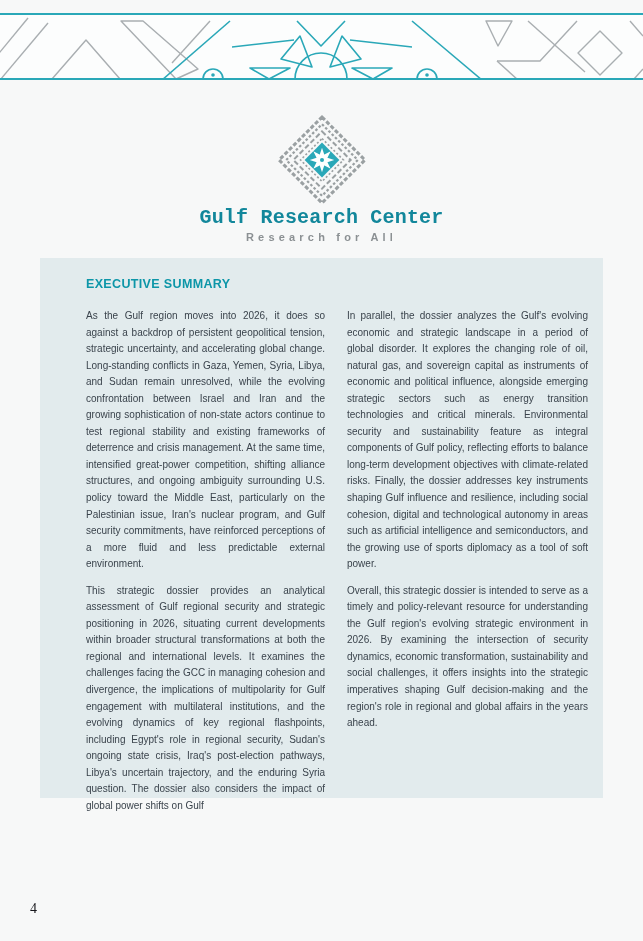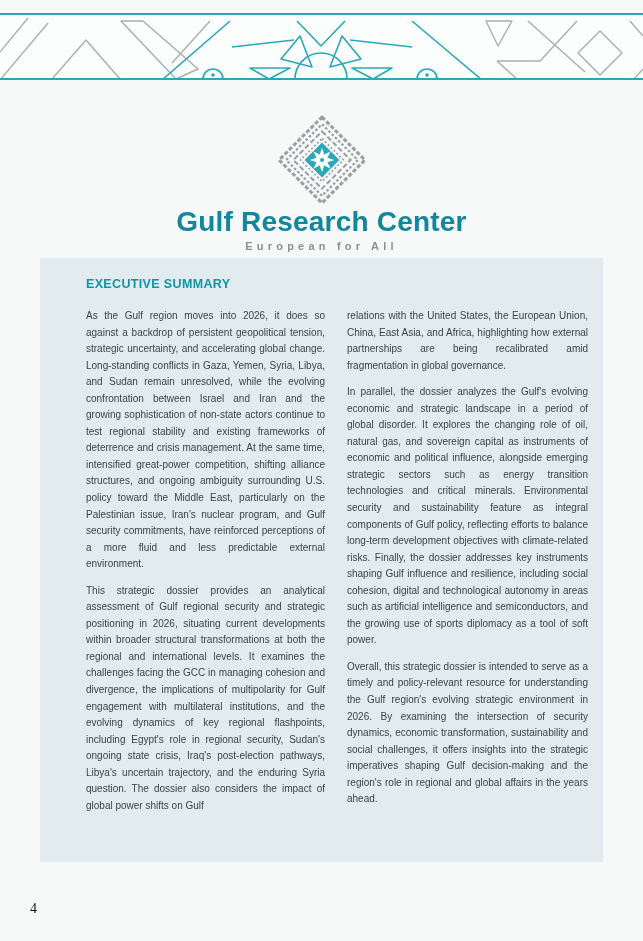--- a/index.html
+++ b/index.html
@@ -22,30 +22,30 @@
   
   .band{position:absolute;top:13px;left:0;width:643px;height:67px;background:#fcfdfd;}
   .band svg{display:block;width:643px;height:67px;}
   .gray-stroke{stroke:var(--pattern_gray);stroke-width:1.4;fill:none;stroke-linejoin:round;}
   .teal-stroke{stroke:var(--band_teal);stroke-width:1.6;fill:none;stroke-linejoin:round;}
   .teal-fill{fill:var(--band_teal);}
   
   .logo-block{position:absolute;top:114px;left:0;width:643px;text-align:center;}
   .logo-block svg.logo{width:92px;height:92px;display:inline-block;}
   .brand-name{
-    margin-top:-4px;font-family:Liberation Sans, sans-serif;font-weight:bold;
-    font-size:28px;color:var(--brand_teal);letter-spacing:.2px;
+    margin-top:-4px;font-family:Liberation Mono, monospace;font-weight:bold;
+    font-size:20px;color:var(--brand_teal);letter-spacing:.2px;
   }
   .brand-tagline{
     margin-top:2px;font-size:11px;color:var(--tagline_gray);
     letter-spacing:4.2px;font-weight:bold;
   }
   
   .summary-box{
-    position:absolute;left:40px;top:258px;width:563px;height:604px;
+    position:absolute;left:40px;top:258px;width:563px;height:540px;
     background:var(--panel_bg);box-sizing:border-box;
     padding:19px 15px 0 46px;
   }
   .summary-heading{
     margin:0 0 17px 0;font-size:12.5px;font-weight:bold;
     color:var(--accent_teal);letter-spacing:.35px;
   }
   .cols{display:flex;gap:22px;}
   .col-left{width:239px;}
   .col-right{width:241px;}
@@ -115,32 +115,31 @@
         <polygon points="45,24 66,45 45,66 24,45" stroke-width="1.6" stroke-dasharray="2 2"></polygon>
       </g>
       <polygon points="45,28 62,45 45,62 28,45" fill="var(--band_teal)"></polygon>
       <g fill="#ffffff">
         <polygon points="45,33 48,42 57,45 48,48 45,57 42,48 33,45 42,42"></polygon>
         <polygon points="45,33 48,42 57,45 48,48 45,57 42,48 33,45 42,42" transform="rotate(45 45 45)"></polygon>
       </g>
       <circle cx="45" cy="45" r="2" fill="var(--band_teal)"></circle>
     </svg>
     <div class="brand-name">Gulf Research Center</div>
-    <div class="brand-tagline">European for All</div>
+    <div class="brand-tagline">Research for All</div>
   </div>
 
   <div class="summary-box">
     <h2 class="summary-heading">EXECUTIVE SUMMARY</h2>
     <div class="cols">
       <div class="col-left">
         <p class="body-para">As the Gulf region moves into 2026, it does so against a backdrop of persistent geopolitical tension, strategic uncertainty, and accelerating global change. Long-standing conflicts in Gaza, Yemen, Syria, Libya, and Sudan remain unresolved, while the evolving confrontation between Israel and Iran and the growing sophistication of non-state actors continue to test regional stability and existing frameworks of deterrence and crisis management. At the same time, intensified great-power competition, shifting alliance structures, and ongoing ambiguity surrounding U.S. policy toward the Middle East, particularly on the Palestinian issue, Iran's nuclear program, and Gulf security commitments, have reinforced perceptions of a more fluid and less predictable external environment.</p>
         <p class="body-para">This strategic dossier provides an analytical assessment of Gulf regional security and strategic positioning in 2026, situating current developments within broader structural transformations at both the regional and international levels. It examines the challenges facing the GCC in managing cohesion and divergence, the implications of multipolarity for Gulf engagement with multilateral institutions, and the evolving dynamics of key regional flashpoints, including Egypt's role in regional security, Sudan's ongoing state crisis, Iraq's post-election pathways, Libya's uncertain trajectory, and the enduring Syria question. The dossier also considers the impact of global power shifts on Gulf</p>
       </div>
       <div class="col-right">
-        <p class="body-para">relations with the United States, the European Union, China, East Asia, and Africa, highlighting how external partnerships are being recalibrated amid fragmentation in global governance.</p>
         <p class="body-para">In parallel, the dossier analyzes the Gulf's evolving economic and strategic landscape in a period of global disorder. It explores the changing role of oil, natural gas, and sovereign capital as instruments of economic and political influence, alongside emerging strategic sectors such as energy transition technologies and critical minerals. Environmental security and sustainability feature as integral components of Gulf policy, reflecting efforts to balance long-term development objectives with climate-related risks. Finally, the dossier addresses key instruments shaping Gulf influence and resilience, including social cohesion, digital and technological autonomy in areas such as artificial intelligence and semiconductors, and the growing use of sports diplomacy as a tool of soft power.</p>
         <p class="body-para">Overall, this strategic dossier is intended to serve as a timely and policy-relevant resource for understanding the Gulf region's evolving strategic environment in 2026. By examining the intersection of security dynamics, economic transformation, sustainability and social challenges, it offers insights into the strategic imperatives shaping Gulf decision-making and the region's role in regional and global affairs in the years ahead.</p>
       </div>
     </div>
   </div>
 
   <div class="page-number">4</div>
 
 </div>
 

